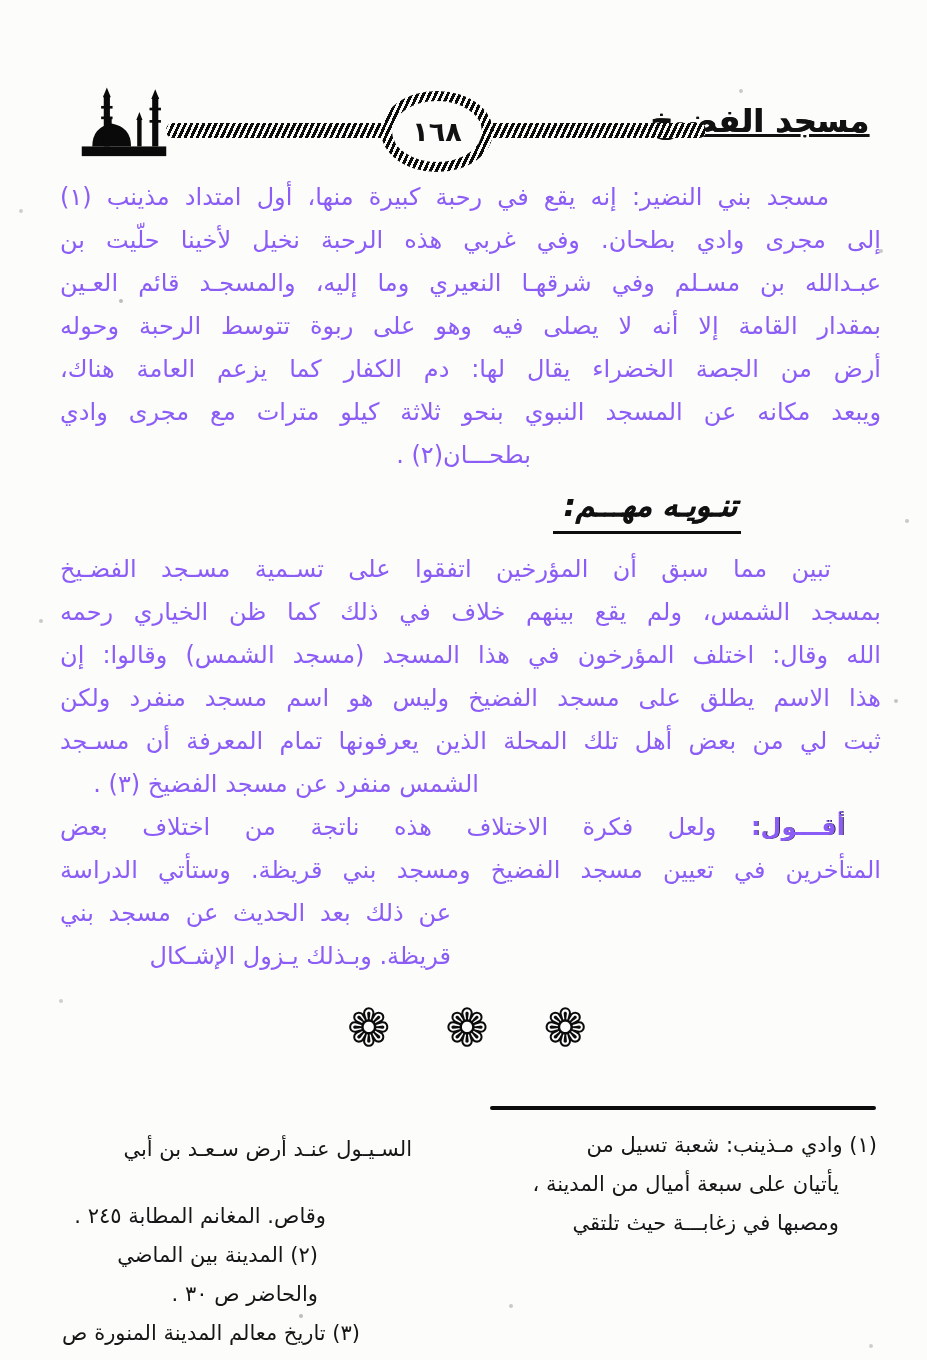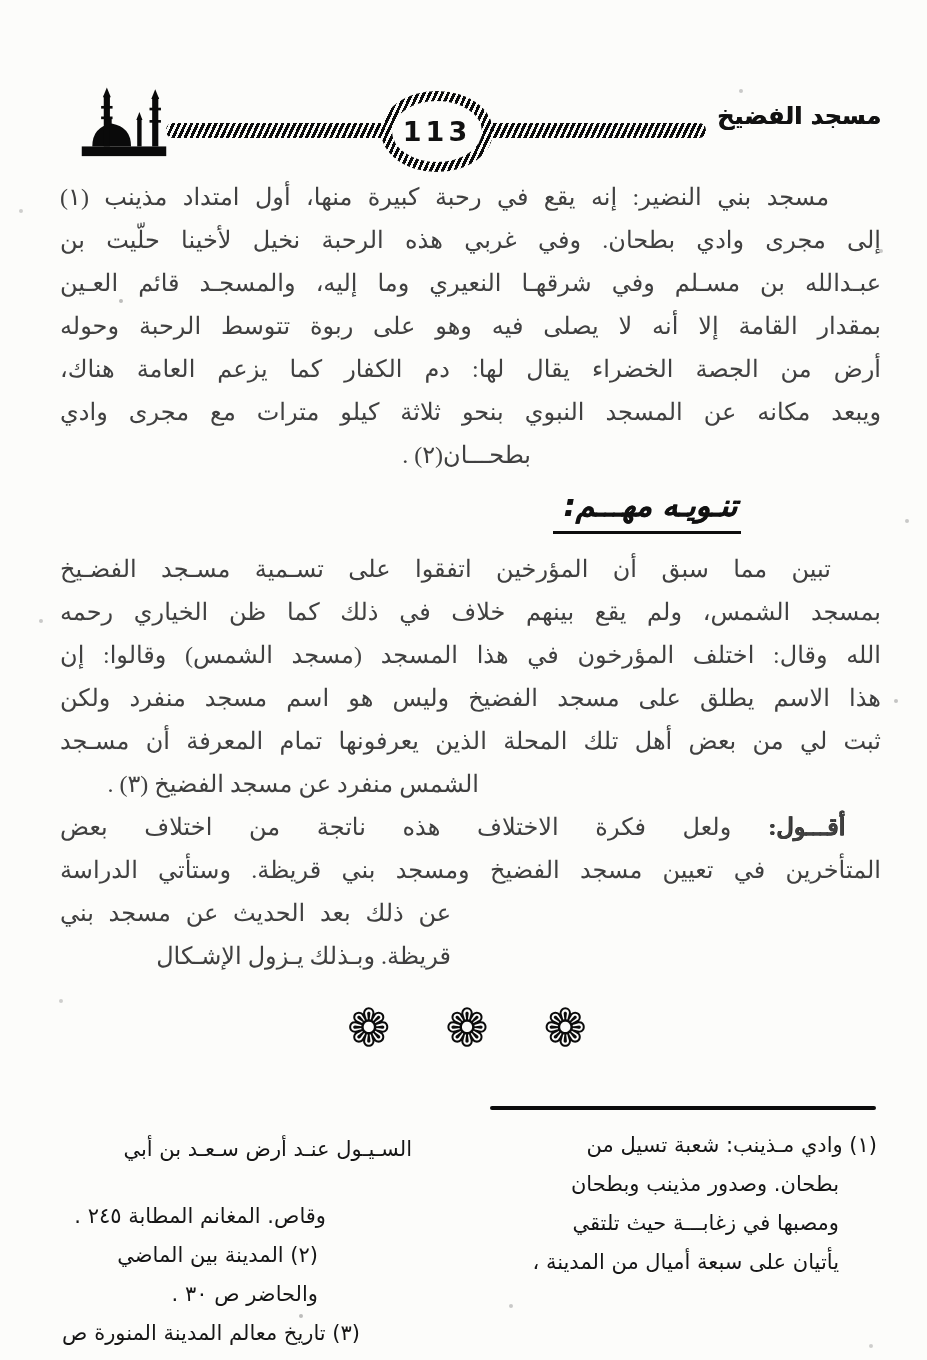--- a/index.html
+++ b/index.html
@@ -19,29 +19,30 @@
     position:absolute;left:381px;top:91px;width:112px;height:81px;border-radius:50%;
     background:repeating-linear-gradient(115deg,#0c0c0c 0px,#0c0c0c 3px,#fbfbf8 3px,#fbfbf8 5.5px);
     z-index:2;
   }
   .medallion-inner{
     position:absolute;left:11px;top:10px;right:11px;bottom:10px;border-radius:50%;
     background:#fcfcfa;display:flex;align-items:center;justify-content:center;
     font-size:27px;font-weight:bold;letter-spacing:4px;
   }
   .title{
-    position:absolute;right:46px;top:102px;margin:0;
-    font-size:24px;font-weight:bold;letter-spacing:0.5px;
+    position:absolute;right:58px;top:102px;margin:0;
+    font-size:32px;font-weight:bold;letter-spacing:0.5px;
     text-shadow:0.6px 0 0 #111;
+    text-decoration:underline;
   }
   
   .body-block{position:absolute;right:46px;left:60px;}
   .para .line{
-    direction:rtl;font-size:24px;line-height:43px;color:#404040;
-    text-align:justify;text-align-last:justify;white-space:nowrap;font-family:Liberation Serif, serif;
+    direction:rtl;font-size:24px;line-height:43px;color:#8b5cf6;
+    text-align:justify;text-align-last:justify;white-space:nowrap;
   }
   .para .line{white-space:normal;}
   .p1{top:176px;} .p2{top:548px;} .p3{top:806px;}
   .p1 .line:first-child{padding-right:52px;}
   .p2 .line:first-child{padding-right:50px;}
   .p1 .line:last-child{text-align-last:right;padding-right:350px;}
   .p2 .line:last-child{text-align-last:right;padding-right:402px;}
   .p3 .line:last-child{text-align-last:right;padding-right:430px;}
   .lead-line{padding-right:36px;}
   .aqool{font-weight:bold;font-size:24px;letter-spacing:1px;text-shadow:0.7px 0 0 #111;}
@@ -92,21 +93,21 @@
         <polygon points="64,38 67.5,29 71,38"></polygon>
         <rect x="82" y="12" width="7" height="56"></rect>
         <polygon points="81,14 85.5,3 90,14"></polygon>
         <rect x="79" y="24" width="13" height="3"></rect>
         <rect x="79" y="38" width="13" height="3"></rect>
       </g>
     </svg>
   </div>
   <div class="rope"></div>
   <div class="medallion">
-    <div class="medallion-inner">113</div>
+    <div class="medallion-inner">١٦٨</div>
   </div>
   <h1 class="title">مسجد الفضيخ</h1>
 
   <div class="body-block para p1">
       <div class="line">مسجد بني النضير: إنه يقع في رحبة كبيرة منها، أول امتداد مذينب (١)</div>
       <div class="line">إلى مجرى وادي بطحان. وفي غربي هذه الرحبة نخيل لأخينا حلّيت بن</div>
       <div class="line">عبـدالله بن مسـلم وفي شرقهـا النعيري وما إليه، والمسجـد قائم العـين</div>
       <div class="line">بمقدار القامة إلا أنه لا يصلى فيه وهو على ربوة تتوسط الرحبة وحوله</div>
       <div class="line">أرض من الجصة الخضراء يقال لها: دم الكفار كما يزعم العامة هناك،</div>
       <div class="line">ويبعد مكانه عن المسجد النبوي بنحو ثلاثة كيلو مترات مع مجرى وادي</div>
@@ -139,23 +140,22 @@
 
   <div class="flowers">
       <span>❁</span>
       <span>❁</span>
       <span>❁</span>
     </div>
 
   <div class="fn-sep"></div>
   <div class="fn fn-right">
       <div class="fn-line">(١) وادي مـذينب: شعبة تسيل من</div>
-      <div class="fn-line">بطحان. وصدور مذينب وبطحان</div>
+      <div class="fn-line">يأتيان على سبعة أميال من المدينة ،</div>
       <div class="fn-line">ومصبها في زغابـــة حيث تلتقي</div>
-      <div class="fn-line">يأتيان على سبعة أميال من المدينة ،</div>
     </div>
   <div class="fn fn-left">
       <div class="fn-line">السـيـول عنـد أرض سـعـد بن أبي</div>
       <div class="fn-line">وقاص. المغانم المطابة ٢٤٥ .</div>
       <div class="fn-line">(٢) المدينة بين الماضي والحاضر ص ٣٠ .</div>
       <div class="fn-line">(٣) تاريخ معالم المدينة المنورة ص ١٢٥ .</div>
     </div>
 
   <div class="speckles"></div>
 </div>

